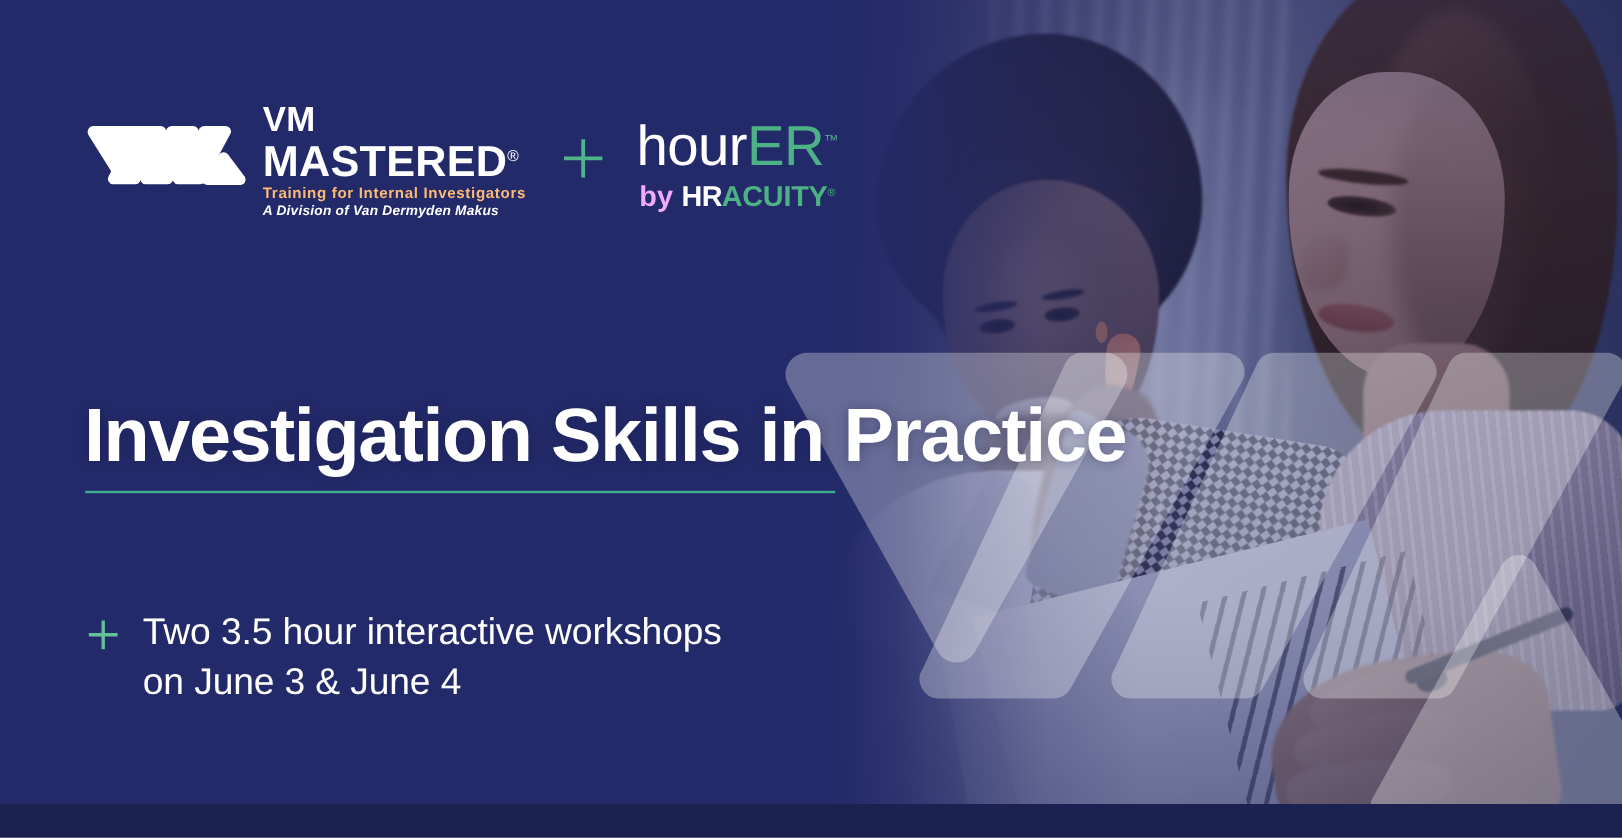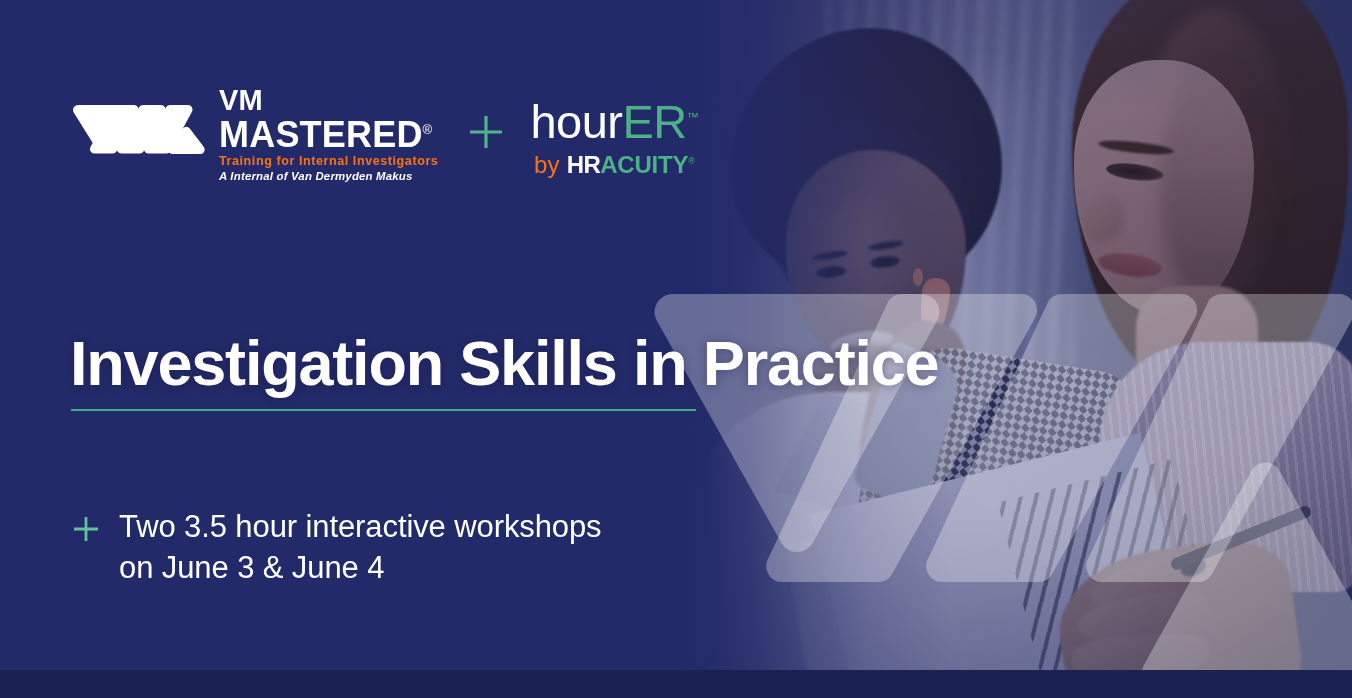--- a/index.html
+++ b/index.html
@@ -446,21 +446,21 @@
     letter-spacing: 0.2px;
     line-height: 34px;
     white-space: nowrap;
   }
   .vm-words .vm-line2 .reg {
     font-size: 13px;
     vertical-align: super;
     font-weight: 400;
   }
   .vm-words .vm-tag1 {
-    color: #f97316;
+    color: #fdba74;
     font-size: 12.6px;
     font-weight: 600;
     letter-spacing: 0.55px;
     line-height: 16px;
     margin-top: 1px;
   }
   .vm-words .vm-tag2 {
     color: #ffffff;
     font-size: 11.4px;
     font-style: italic;
@@ -493,21 +493,21 @@
     letter-spacing: 0;
   }
   .er-sub {
     text-align: center;
     font-size: 24px;
     line-height: 27px;
     margin-top: 1px;
     letter-spacing: 0.2px;
     white-space: nowrap;
   }
-  .er-sub .by { color: #f97316; font-weight: 400; }
+  .er-sub .by { color: #f0abfc; font-weight: 700; }
   .er-sub .hr { color: #ffffff; font-weight: 600; letter-spacing: -0.6px; }
   .er-sub .acuity { color: #4cb184; font-weight: 600; letter-spacing: -0.2px; }
   .er-sub .reg-sm { font-size: 9px; vertical-align: super; color: #4cb184; }
 
   
   .eyebrow {
     position: absolute;
     left: 72px; top: 237px;
     color: #66c49b;
     font-size: 25.5px;
@@ -664,21 +664,21 @@
               <path d="M98 2 h18 a4.5 4.5 0 0 1 3.8 6.9 L98.5 48.5 a4.5 4.5 0 0 1 -3.8 2.1 H76.4 a4.5 4.5 0 0 1 -3.8 -6.9 L94.2 4.1 A4.5 4.5 0 0 1 98 2 Z"></path>
 
               <path d="M110.5 26 a4.5 4.5 0 0 1 7.7 0 L132 44.3 a4.5 4.5 0 0 1 -3.8 6.8 H100.6 a4.5 4.5 0 0 1 -3.9 -6.8 Z"></path>
             </g>
           </svg>
         </div>
         <div class="vm-words">
           <div class="vm-line1">VM</div>
           <div class="vm-line2"><span>MASTERED</span><span class="reg">®</span></div>
           <div class="vm-tag1">Training for Internal Investigators</div>
-          <div class="vm-tag2">A Internal of Van Dermyden Makus</div>
+          <div class="vm-tag2">A Division of Van Dermyden Makus</div>
         </div>
       </div>
 
       <div class="plus-sep">
         <svg width="36" height="36" viewBox="0 0 36 36" xmlns="http://www.w3.org/2000/svg">
           <path d="M18 2 V34 M2 18 H34" stroke="currentColor" stroke-width="3.2" stroke-linecap="butt"></path>
         </svg>
       </div>
 
       <div class="er-lockup">

